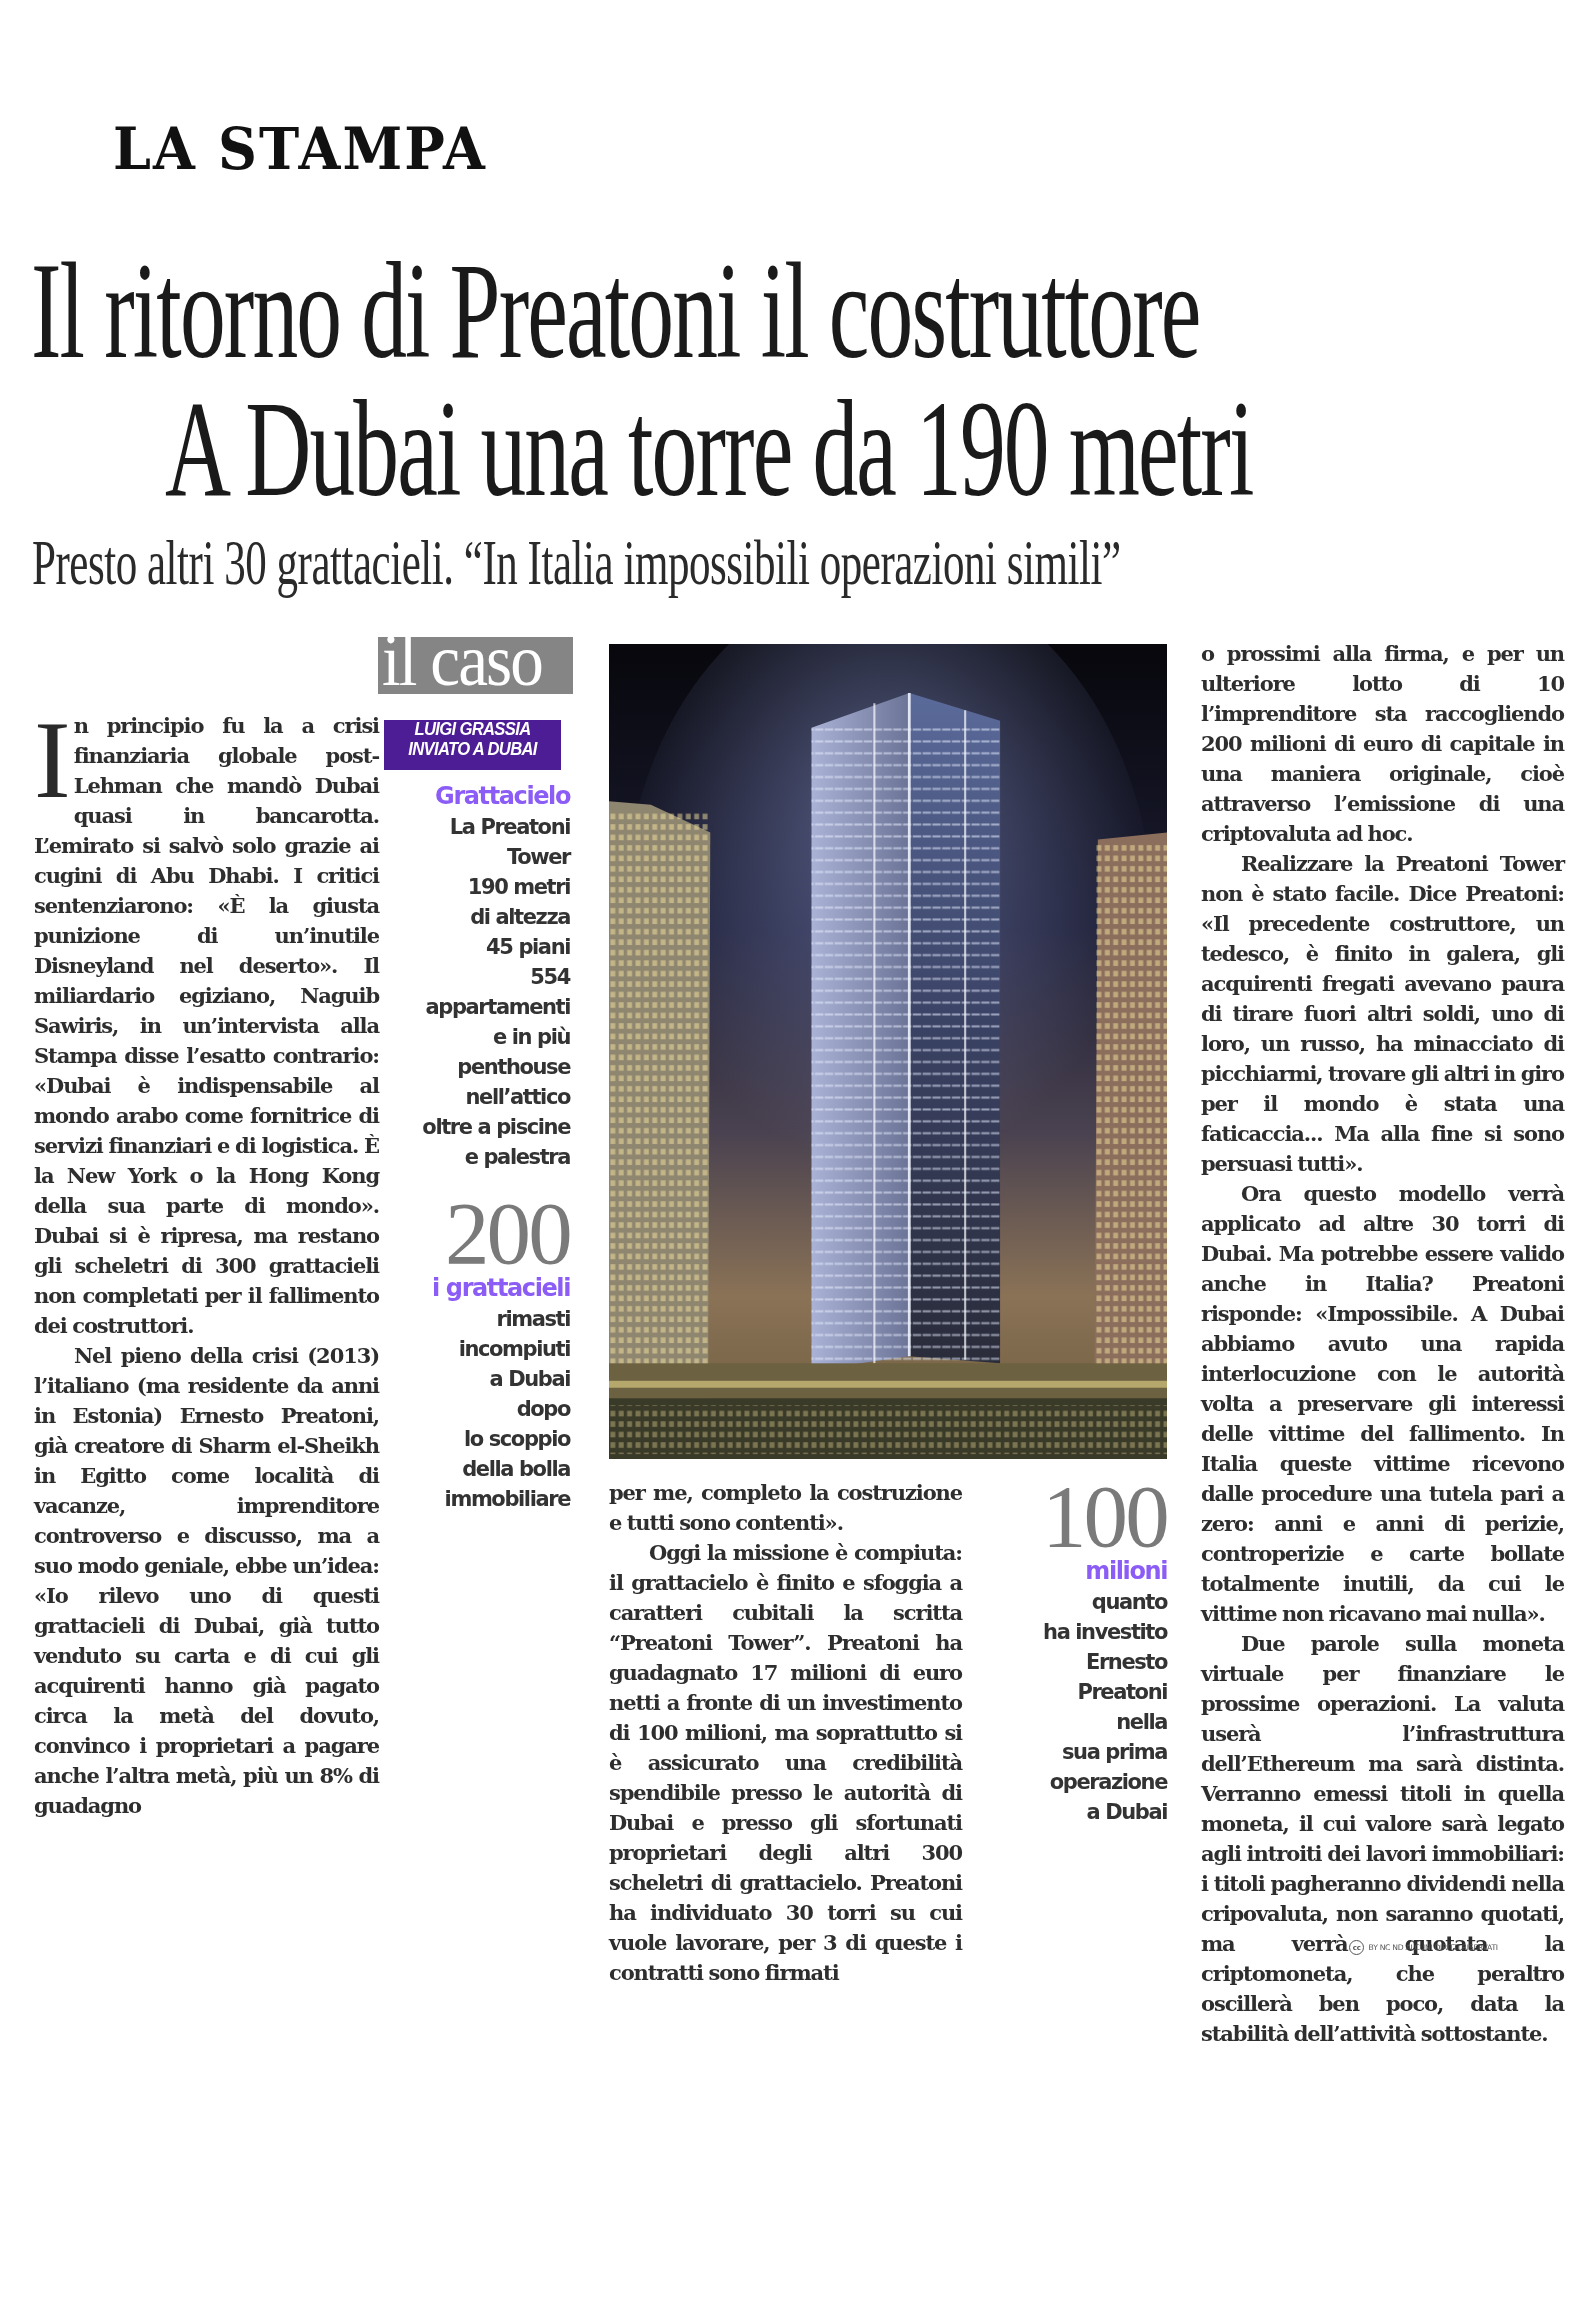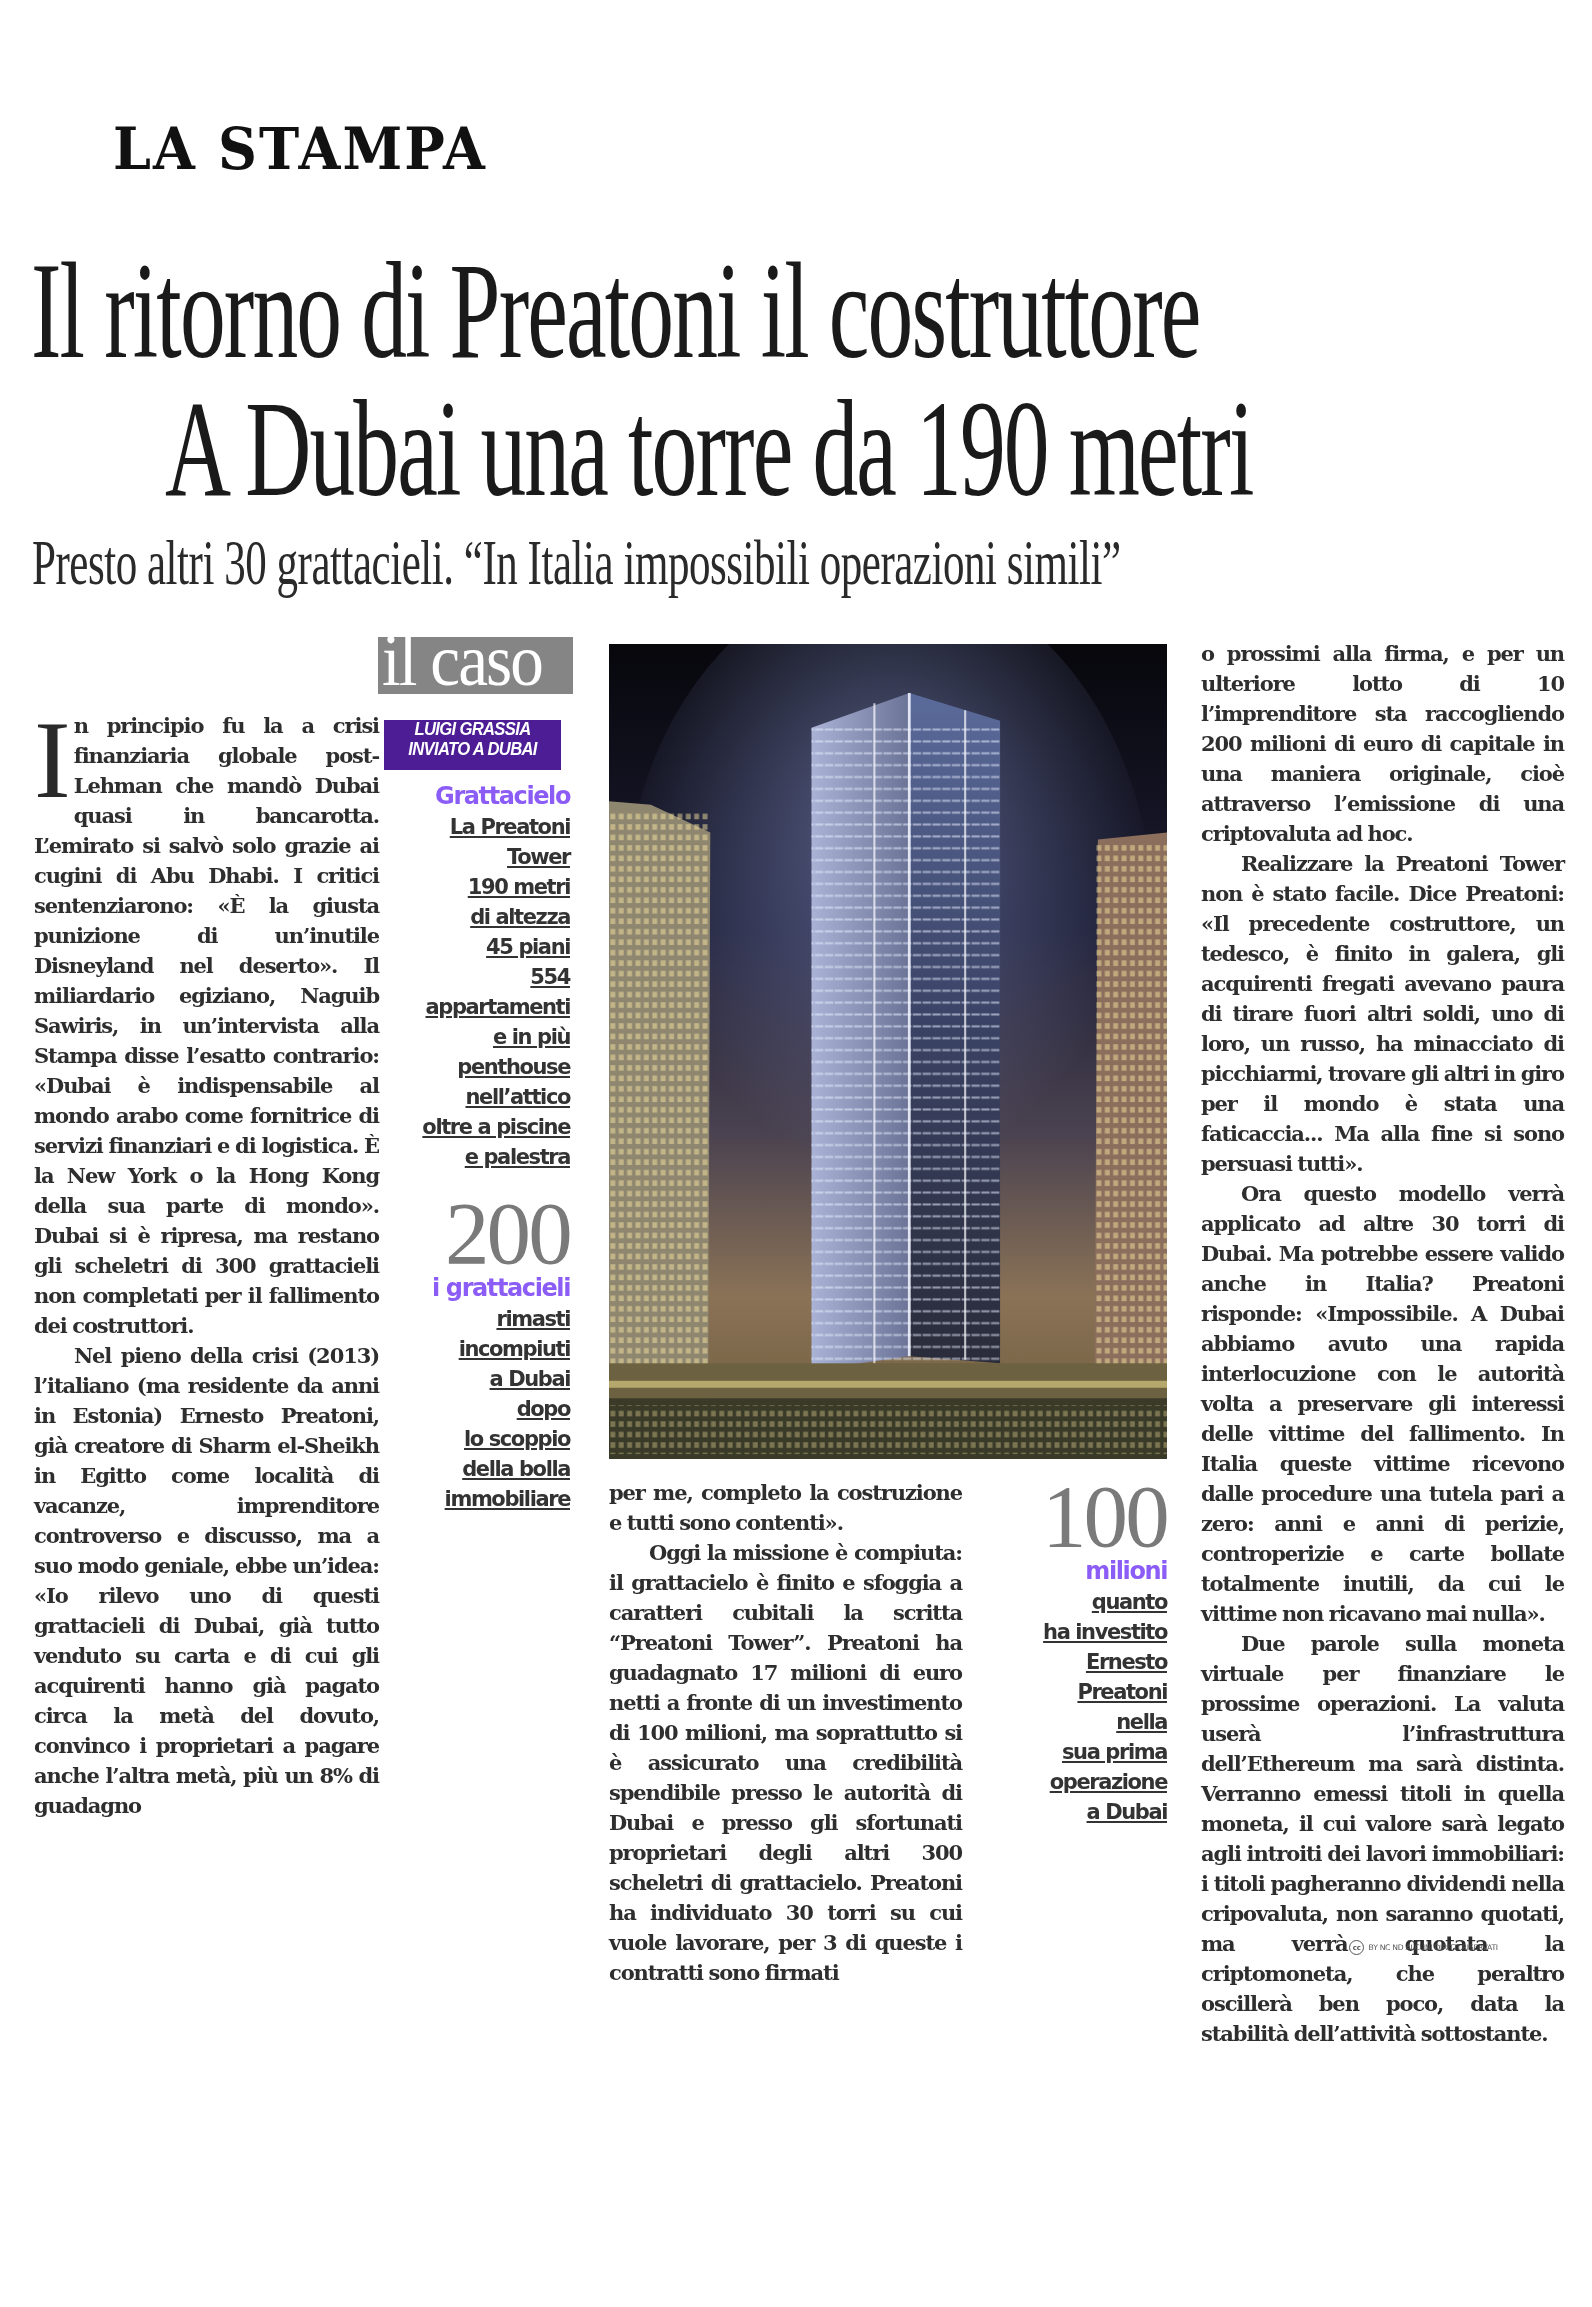--- a/index.html
+++ b/index.html
@@ -25,21 +25,21 @@
     .col { font-family: "DejaVu Serif", serif; font-size: 21px; line-height: 30px; color: #2e2e2e; text-align: justify; hyphens: manual; font-weight: bold; letter-spacing: -1.1px; word-spacing: -0.7px; }
     .col p { margin: 0; text-indent: 0; }
     .col p.indent { text-indent: 40px; }
     .col-left { left: 34px; top: 711px; width: 345px; }
     .col-mid { left: 609px; top: 1478px; width: 353px; }
     .col-right { left: 1201px; top: 639px; width: 363px; }
     .dropcap { float: left; font-family: "Liberation Serif", serif; font-size: 110px; line-height: 82px; height: 84px; margin: 8.4px 4.2px 0 0; color: #2a2a2a; font-weight: normal; }
 
     
     .facts { font-family: "DejaVu Sans", sans-serif; text-align: right; color: #333; letter-spacing: -1.4px; font-weight: bold; }
-    .facts .lbl { font-size: 21px; line-height: 30px; display: block; white-space: nowrap; text-decoration: underline; }
+    .facts .lbl { font-size: 21px; line-height: 30px; display: block; white-space: nowrap; }
     .facts .lbl-blue { color: #8b5cf6; font-size: 24px; line-height: 32px; display: block; white-space: nowrap; }
     .facts .big { font-family: "Liberation Serif", serif; font-weight: normal; color: #7a7a7a; font-size: 89px; line-height: 77px; display: block; letter-spacing: -2.8px; }
     .facts-1 { left: 391px; top: 780px; width: 179px; }
     .facts-2 { left: 391px; top: 1195px; width: 179px; }
     .facts-3 { left: 991px; top: 1478px; width: 176px; }
 
     
     .photo { left: 609px; top: 644px; width: 558px; height: 815px; background: #0b0b10; overflow: hidden; }
     .photo svg { display: block; }
 

